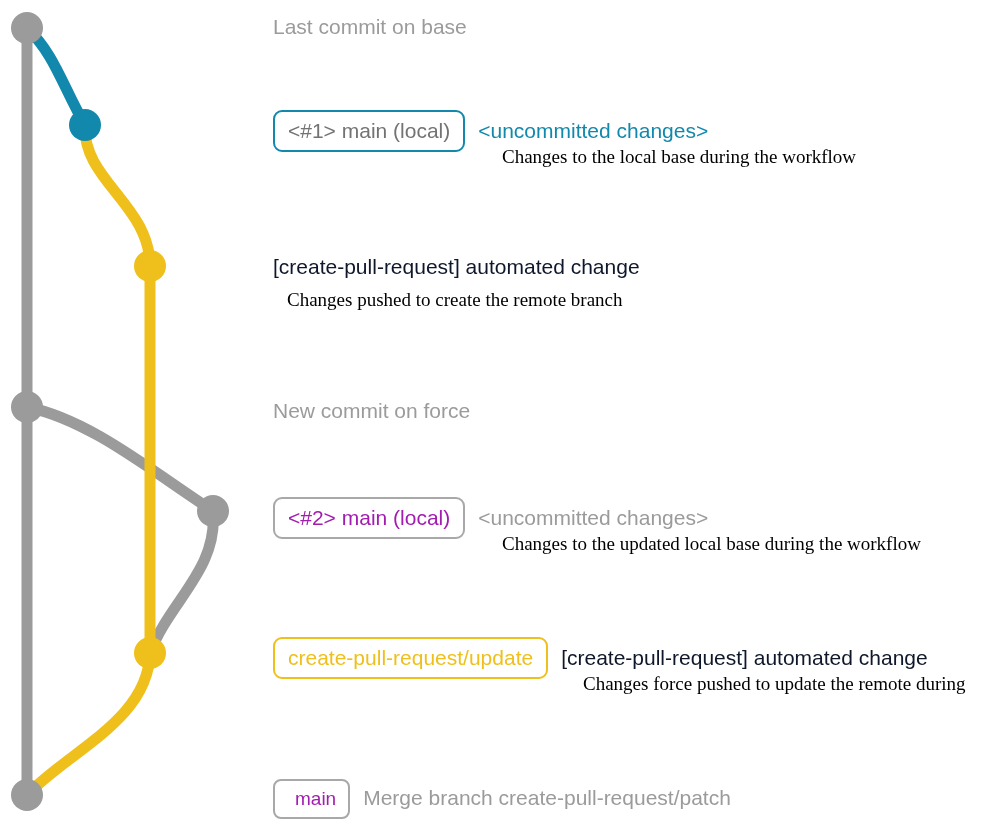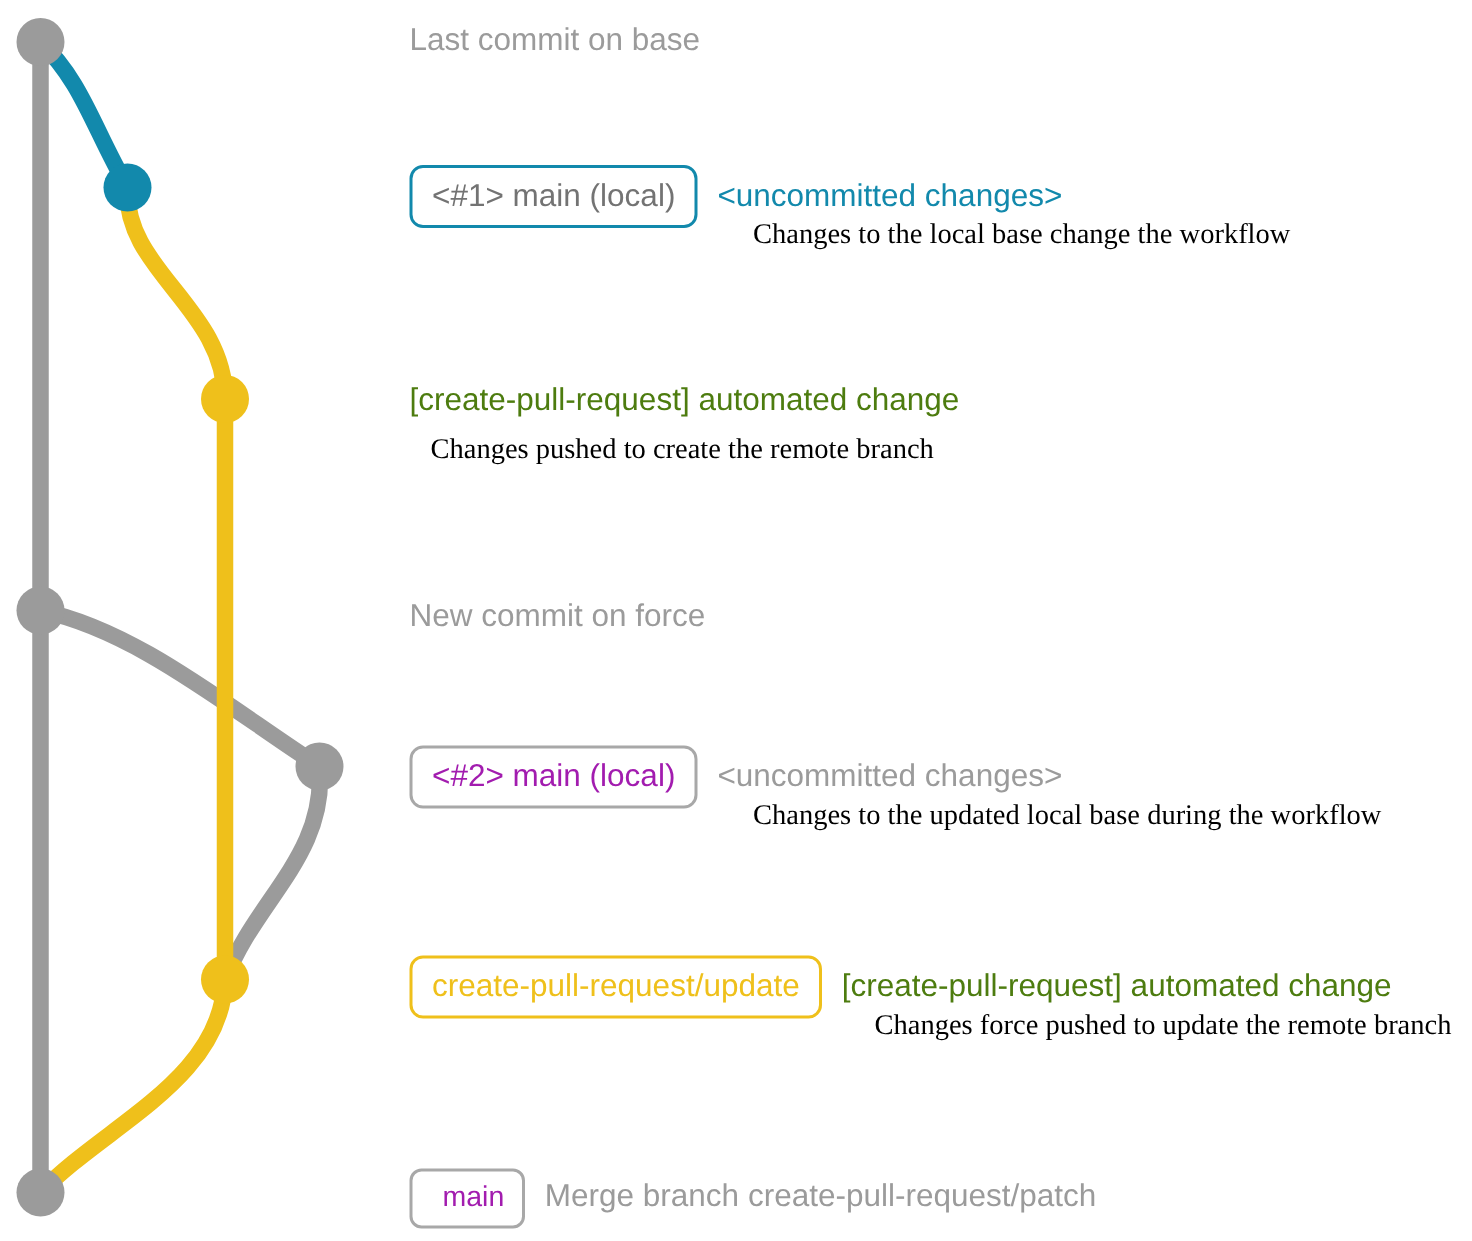--- a/index.html
+++ b/index.html
@@ -40,21 +40,21 @@
   }
 
   
   .msg {
     font-family: "Liberation Sans", sans-serif;
     font-size: 21px;
     line-height: 26px;
     white-space: nowrap;
   }
   .msg.gray   { color: #9b9b9b; }
-  .msg.yellow { color: #4d7c0f; }
+  .msg.yellow { color: #0f172a; }
   .msg.blue   { color: #1289ac; }
 
   
   .badge {
     display: inline-block;
     font-family: "Liberation Sans", sans-serif;
     font-size: 21px;
     line-height: 21px;
     padding: 8px 13px 9px 13px;
     border: 2px solid #9b9b9b;
@@ -116,21 +116,21 @@
 
   <div class="row" style="left:257px; top:14px;">
     <span class="msg gray">Last commit on base</span>
   </div>
 
   <div class="row" style="left:257px; top:110px;">
     <span class="badge blue">&lt;#1&gt; main (local)</span>
     <span class="badge-gap"></span>
     <span class="msg blue">&lt;uncommitted changes&gt;</span>
   </div>
-  <div class="subtext" style="left:486px; top:146px;">Changes to the local base change the workflow</div>
+  <div class="subtext" style="left:486px; top:146px;">Changes to the local base during the workflow</div>
 
   <div class="row" style="left:257px; top:254px;">
     <span class="msg yellow">[create-pull-request] automated change</span>
   </div>
   <div class="subtext" style="left:271px; top:289px;">Changes pushed to create the remote branch</div>
 
   <div class="row" style="left:257px; top:398px;">
     <span class="msg gray">New commit on force</span>
   </div>
 
@@ -139,21 +139,21 @@
     <span class="badge-gap"></span>
     <span class="msg gray">&lt;uncommitted changes&gt;</span>
   </div>
   <div class="subtext" style="left:486px; top:533px;">Changes to the updated local base during the workflow</div>
 
   <div class="row" style="left:257px; top:637px;">
     <span class="badge yellow">create-pull-request/update</span>
     <span class="badge-gap"></span>
     <span class="msg yellow">[create-pull-request] automated change</span>
   </div>
-  <div class="subtext" style="left:567px; top:673px;">Changes force pushed to update the remote branch</div>
+  <div class="subtext" style="left:567px; top:673px;">Changes force pushed to update the remote during</div>
 
   <div class="row" style="left:257px; top:779px;">
     <span class="badge gray small">main</span>
     <span class="badge-gap"></span>
     <span class="msg gray">Merge branch create-pull-request/patch</span>
   </div>
 
 </div>
 
 </body></html>

